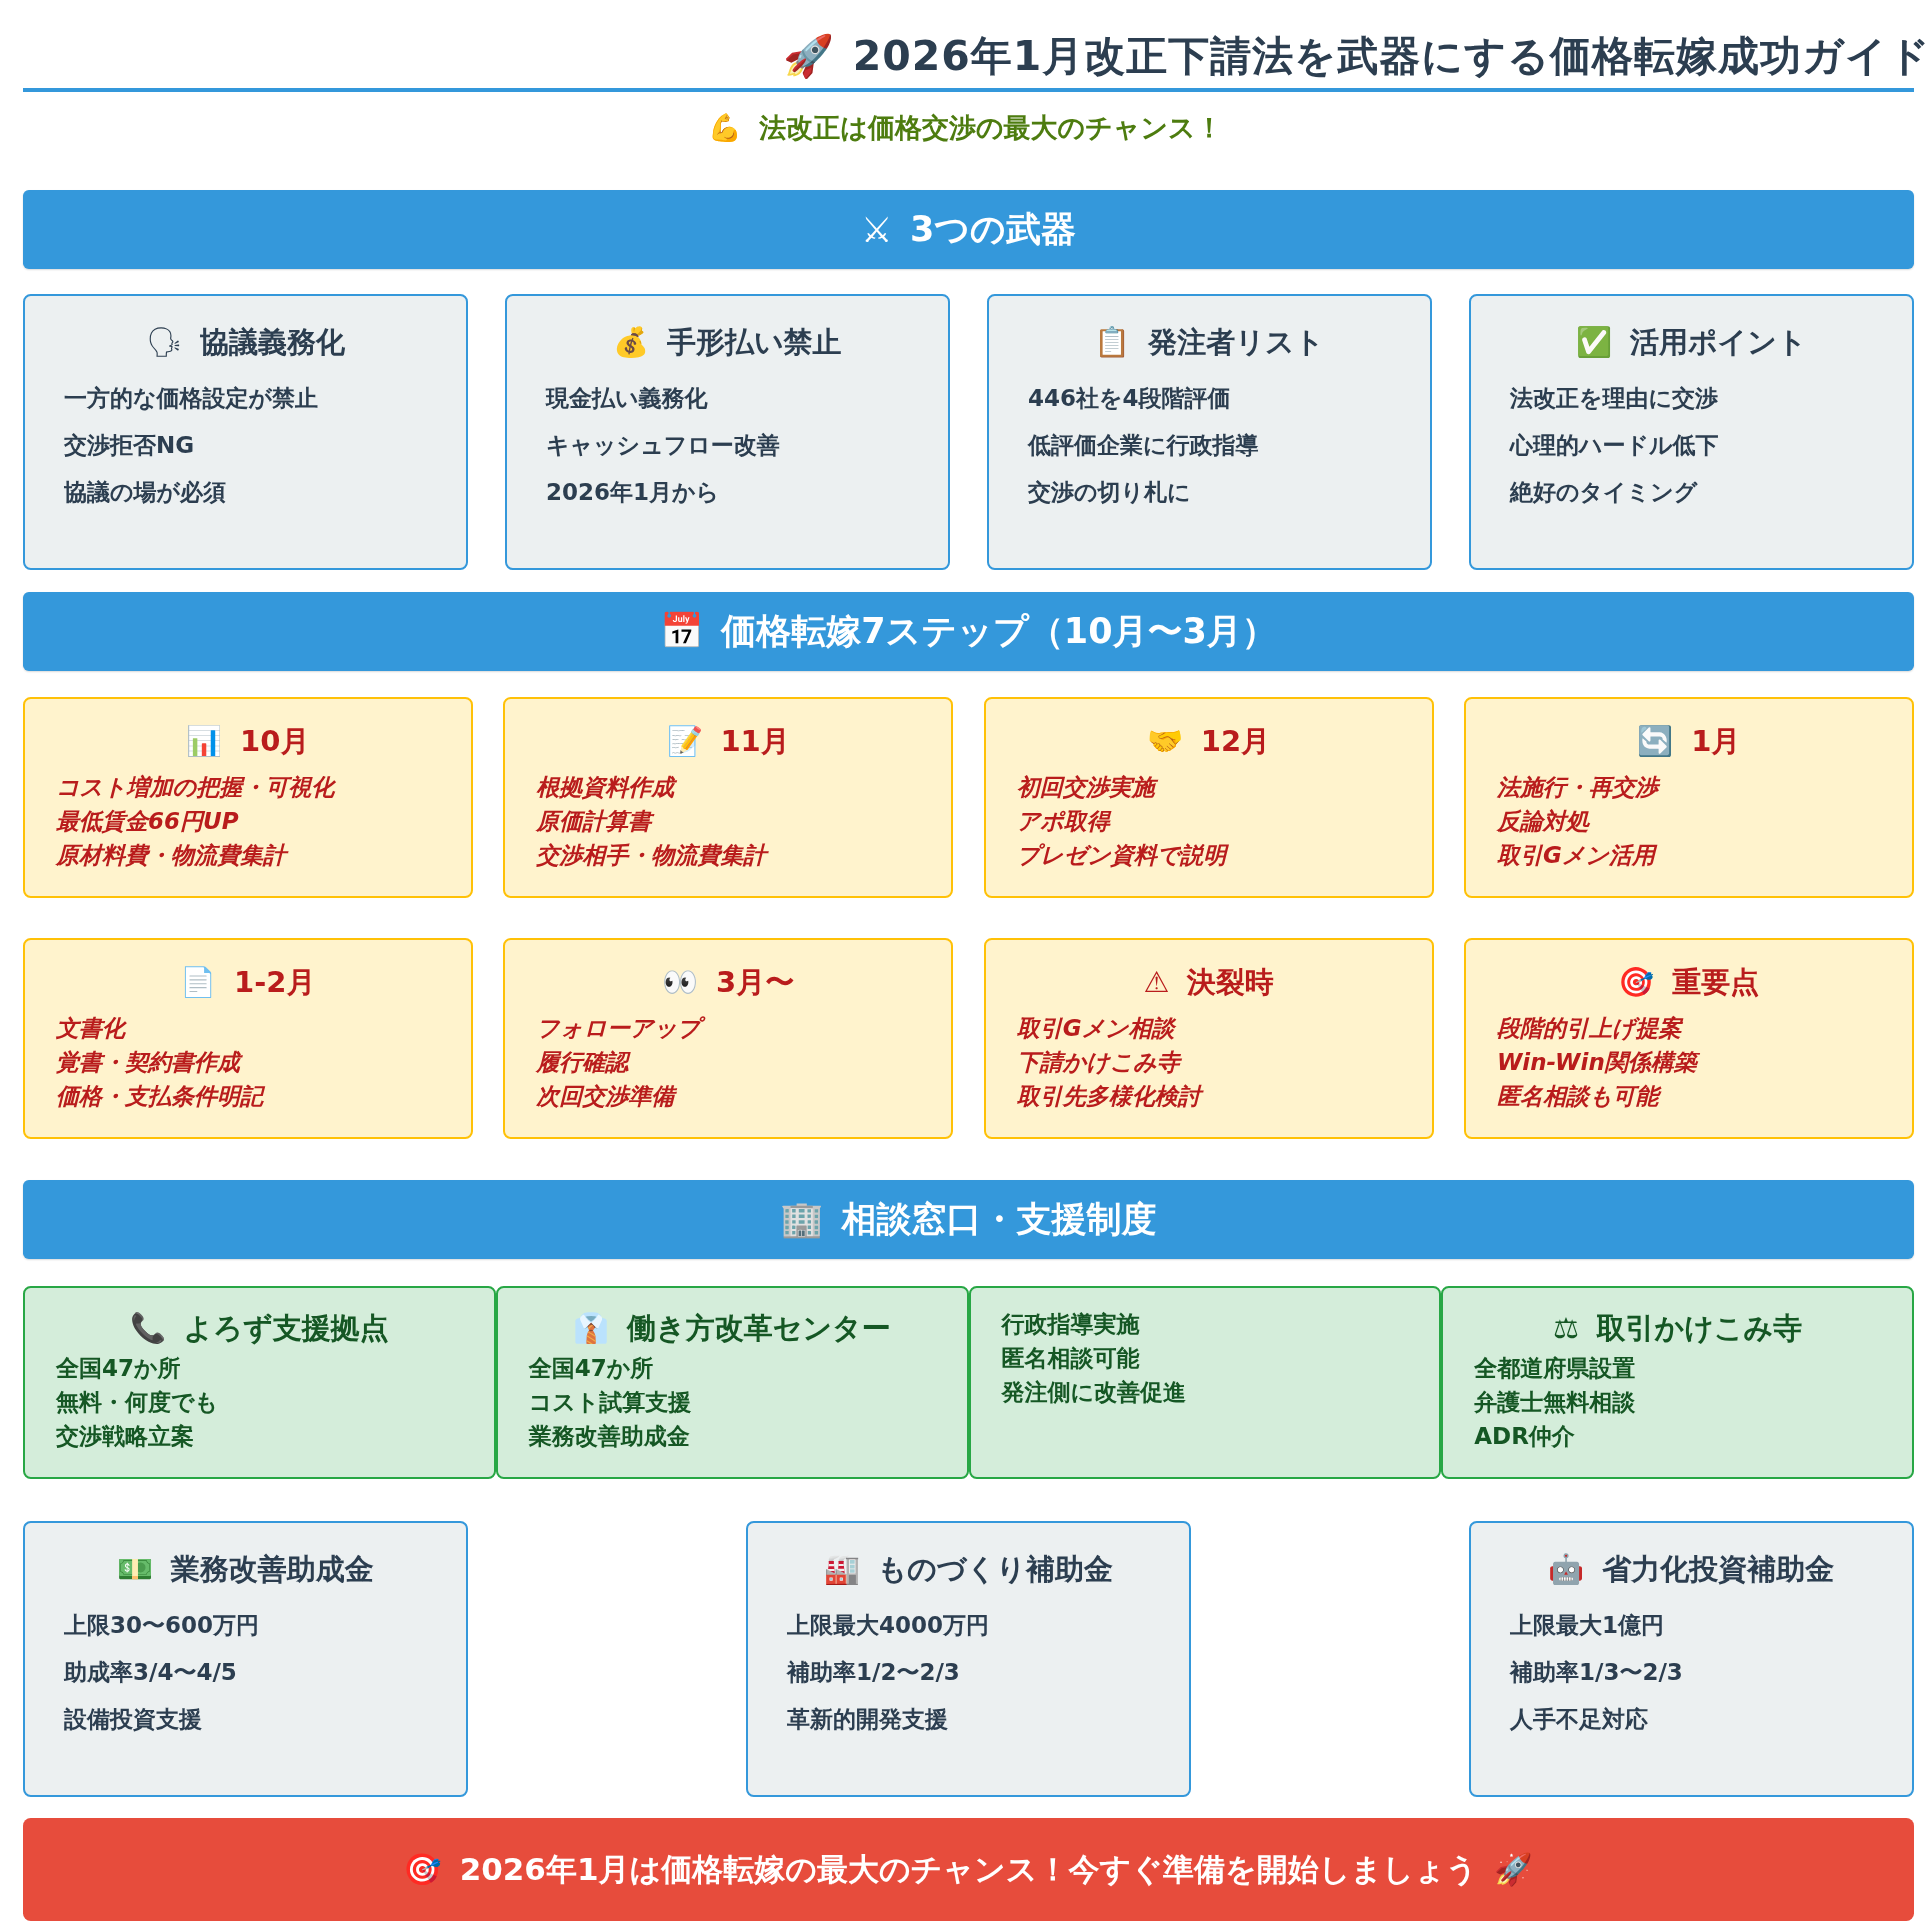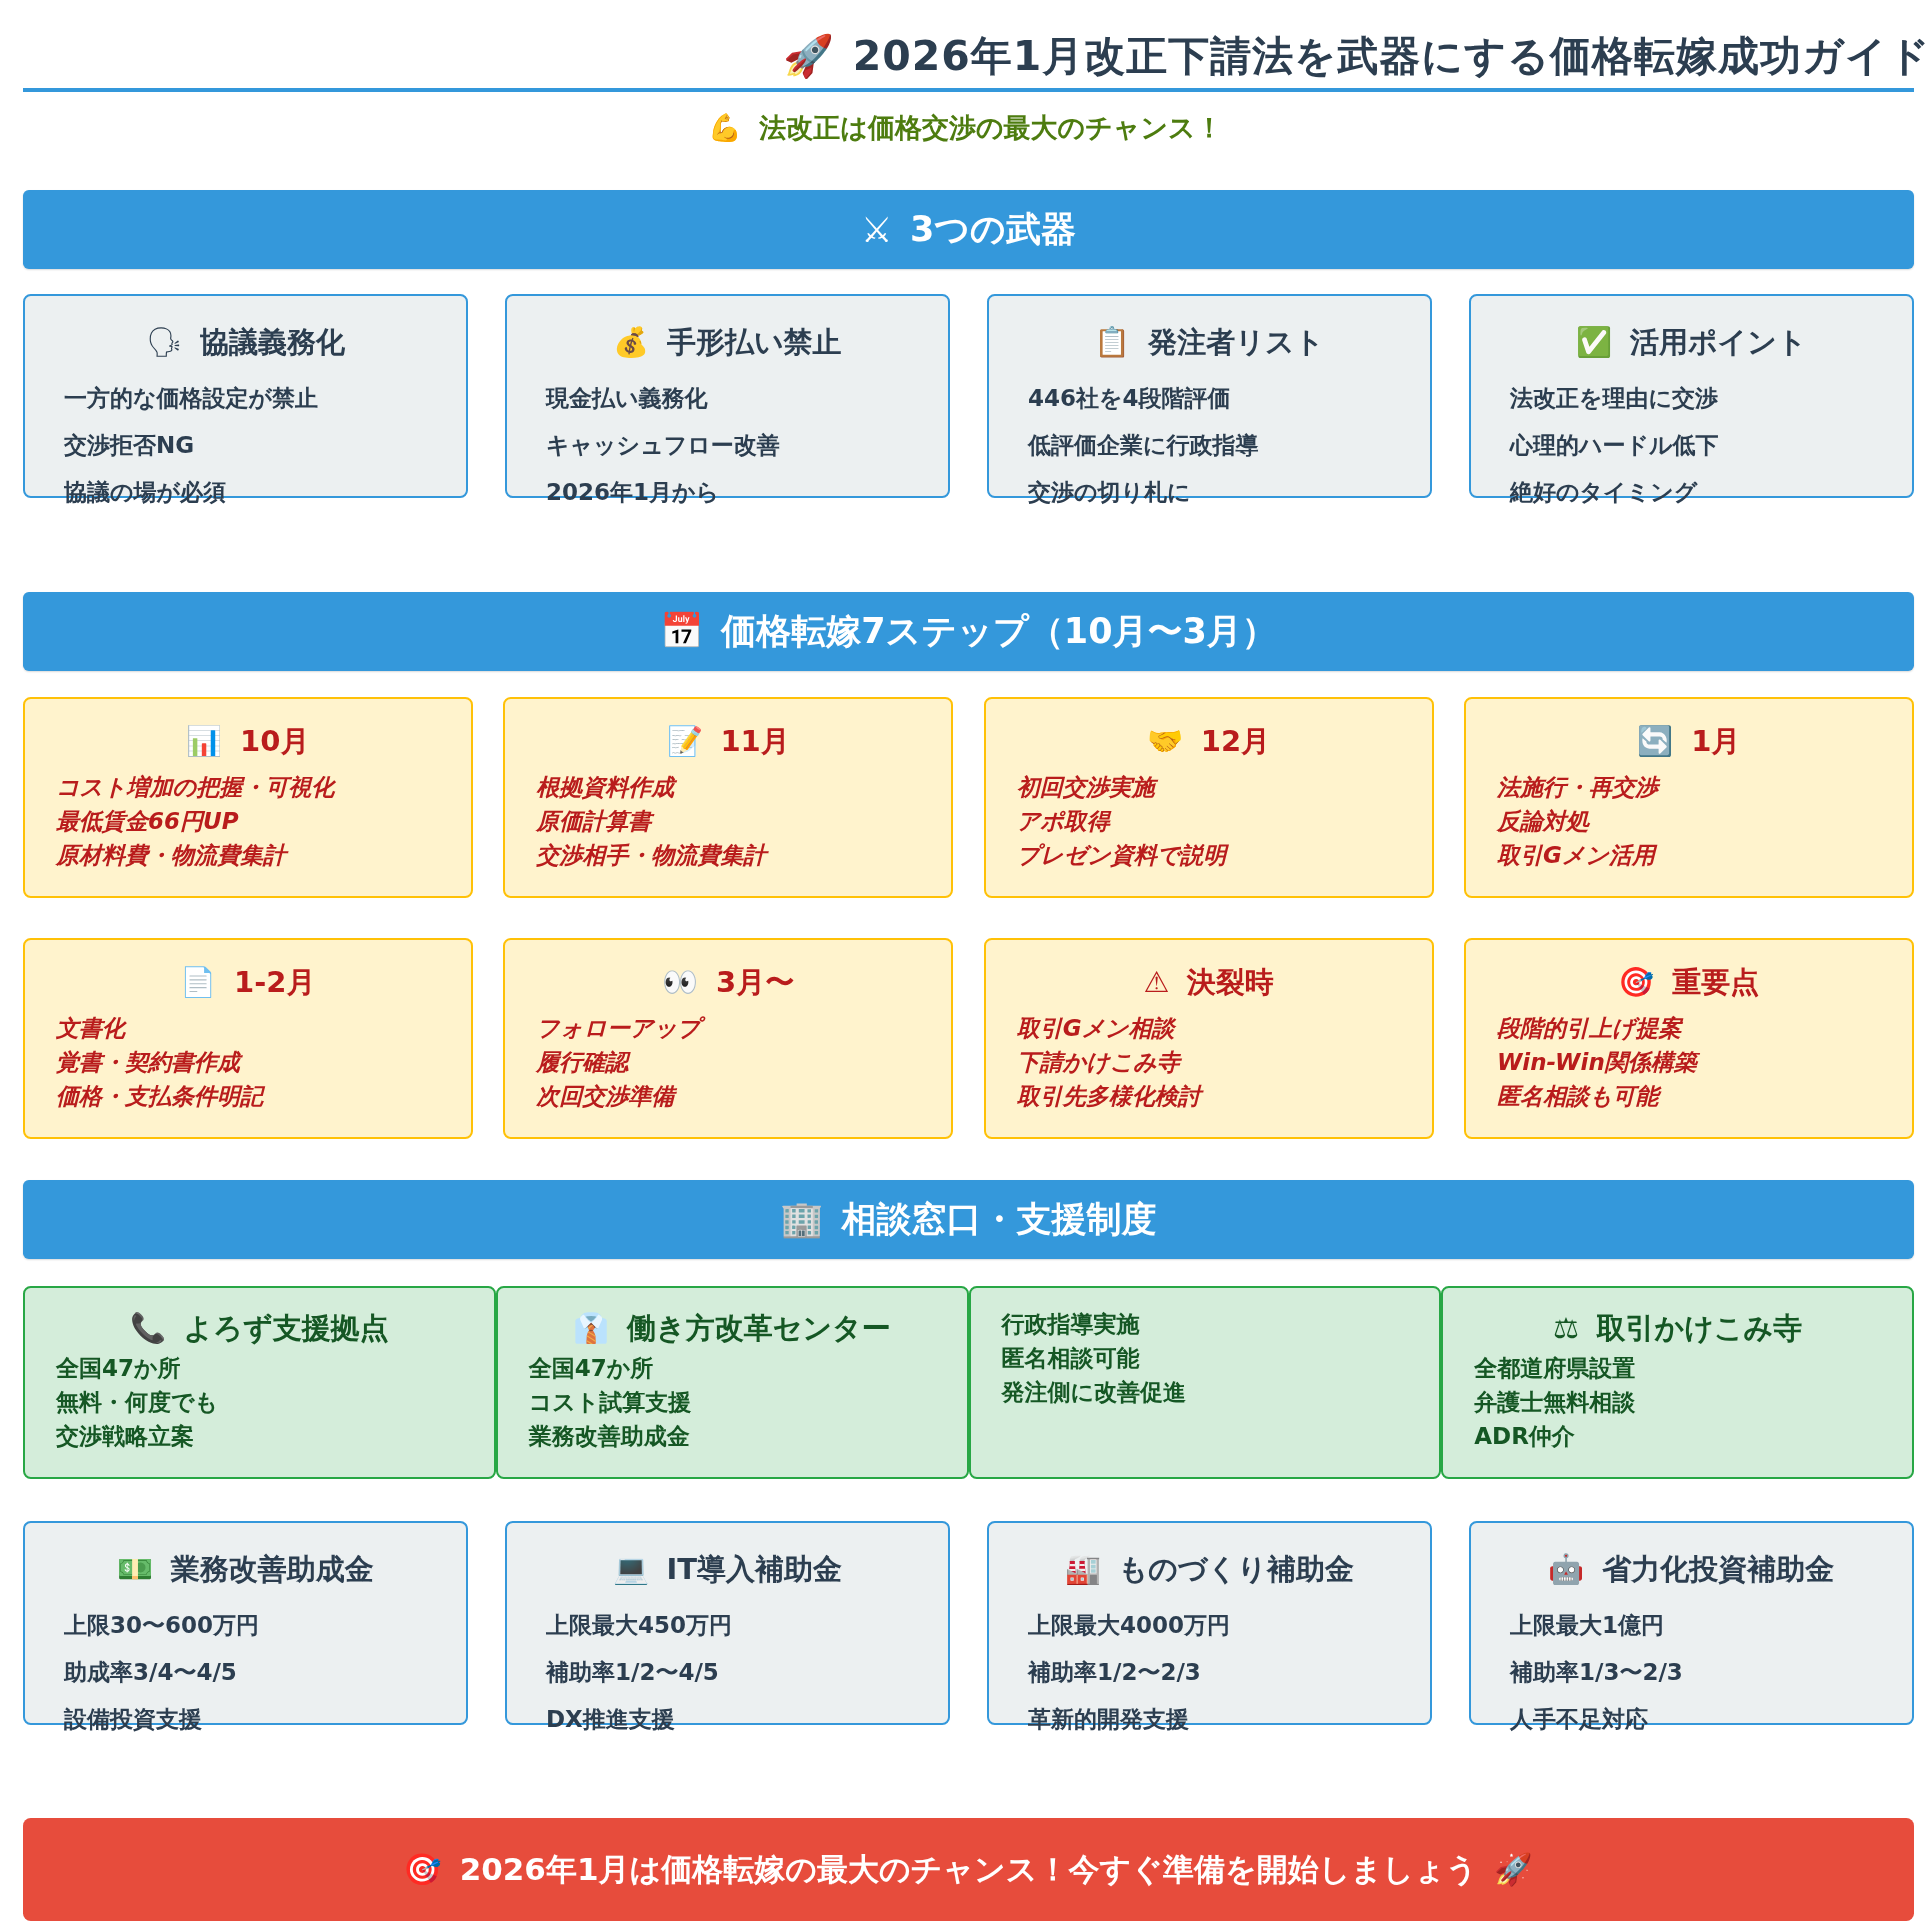--- a/index.html
+++ b/index.html
@@ -9,21 +9,21 @@
            font-size: 41px; font-weight: bold; color: #2c3e50; line-height: 60px; letter-spacing: 1px; }
   .title .ico, .sec .ico, .card-h .ico, .footer .ico, .subtitle .ico { display: inline-block; margin-right: 17.4px; }
   .rule { position: absolute; left: 23px; top: 88px; width: 1891px; height: 3.9px; background: #3498db; }
   .subtitle { position: absolute; left: 0; top: 108px; width: 1931px; text-align: center;
               font-size: 27px; font-weight: bold; color: #4d7c0f; line-height: 39px; }
   .sec { position: absolute; left: 23px; width: 1891px; height: 79px; background: #3498db;
          border-radius: 5.8px; color: #ffffff; font-size: 35px; font-weight: bold;
          display: flex; align-items: center; justify-content: center; box-shadow: 0 1px 1.9px rgba(0,0,0,0.15); }
   .row { position: absolute; left: 23px; width: 1891px; display: flex; justify-content: space-between; }
   .card { box-sizing: border-box; border-radius: 7.7px; border: 2.9px solid; text-align: left; }
-  .card.blue { background: #ecf0f1; border-color: #3498db; width: 445px; height: 204px; padding: 25px 39px 0 39px; }
+  .card.blue { background: #ecf0f1; border-color: #3498db; width: 445px; height: 276px; padding: 25px 39px 0 39px; }
   .card.yellow { background: #fff3cd; border-color: #ffc107; width: 450px; height: 201px; padding: 21px 31px 0 31px; color: #b91c1c; }
   .card.green { background: #d4edda; border-color: #28a745; width: 473px; height: 193px; padding: 19.3px 31px 0 31px; color: #155724; }
   .card-h { text-align: center; font-size: 29px; font-weight: bold; line-height: 42px; white-space: nowrap; }
   .card.blue .card-h { margin-bottom: 11.6px; }
   .card.yellow .card-h { margin-bottom: 7.7px; }
   .card.green .card-h { margin-bottom: 1.9px; }
   .card-item { font-size: 23px; font-weight: bold; white-space: nowrap; }
   .card.blue .card-item { line-height: 47px; }
   .card.yellow .card-item { line-height: 34px; font-style: italic; }
   .card.green .card-item { line-height: 34px; }
@@ -162,26 +162,20 @@
   </div>
 </div>
 <div class="row" style="top:1521px;">
   <div class="card blue">
     <div class="card-h"><span class="ico emoji">💵</span><span>業務改善助成金</span></div>
     <div class="card-item">上限30〜600万円</div>
     <div class="card-item">助成率3/4〜4/5</div>
     <div class="card-item">設備投資支援</div>
   </div>
   <div class="card blue">
-    <div class="card-h"><span class="ico emoji">💻</span><span>IT導入補助金</span></div>
-    <div class="card-item">上限最大450万円</div>
-    <div class="card-item">補助率1/2〜4/5</div>
-    <div class="card-item">DX推進支援</div>
-  </div>
-  <div class="card blue">
     <div class="card-h"><span class="ico emoji">🏭</span><span>ものづくり補助金</span></div>
     <div class="card-item">上限最大4000万円</div>
     <div class="card-item">補助率1/2〜2/3</div>
     <div class="card-item">革新的開発支援</div>
   </div>
   <div class="card blue">
     <div class="card-h"><span class="ico emoji">🤖</span><span>省力化投資補助金</span></div>
     <div class="card-item">上限最大1億円</div>
     <div class="card-item">補助率1/3〜2/3</div>
     <div class="card-item">人手不足対応</div>

